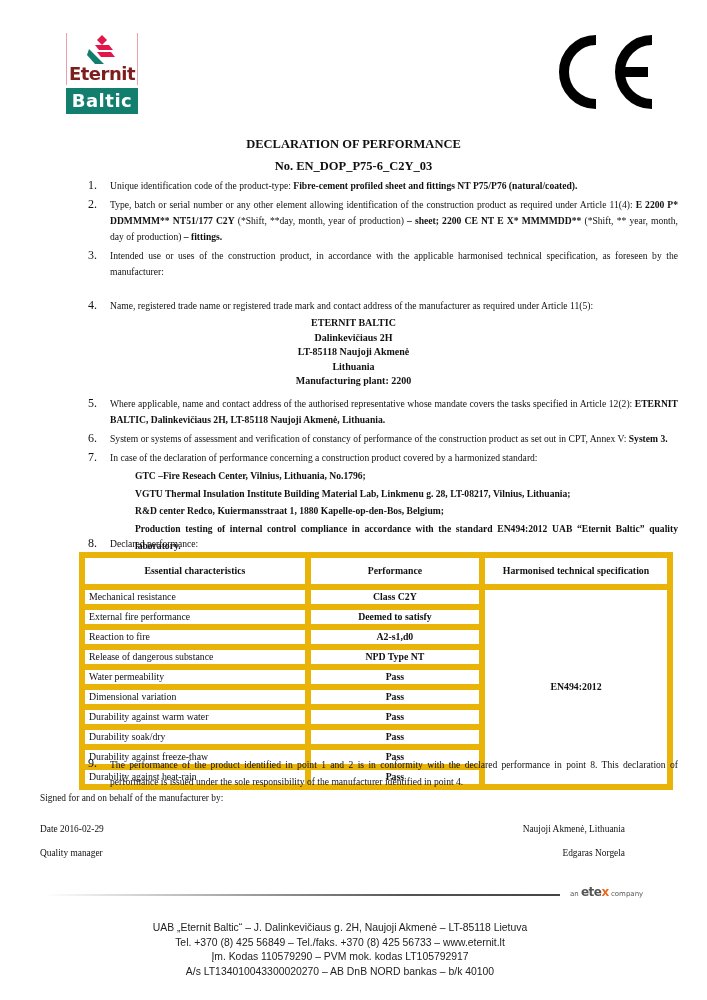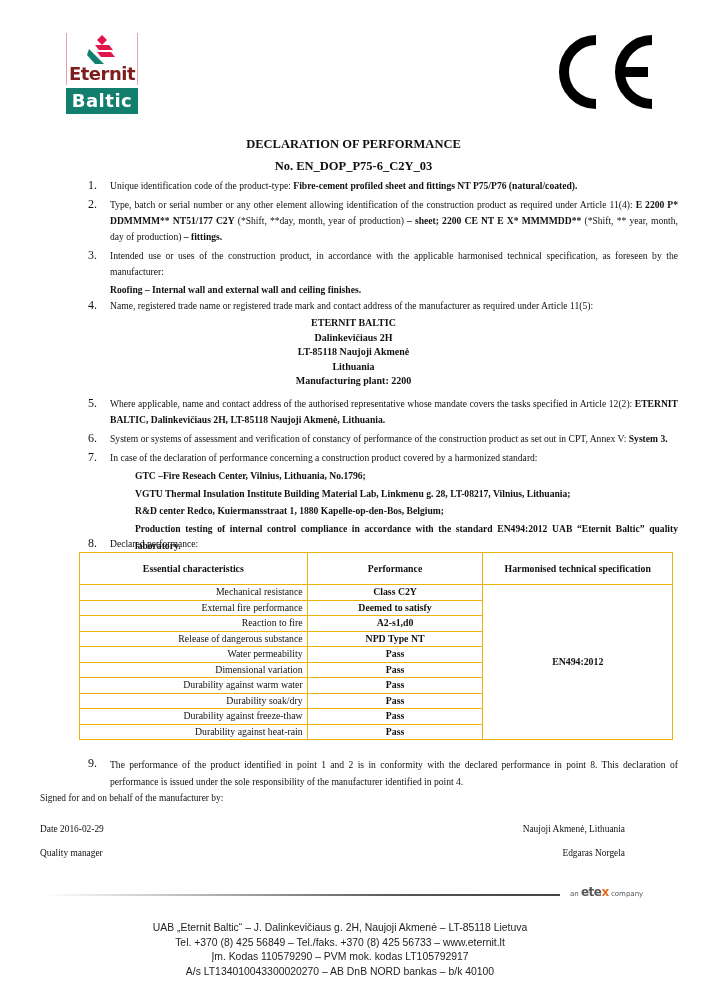--- a/index.html
+++ b/index.html
@@ -18,23 +18,23 @@
   .title.t2 { top: 159px; }
 
   .item { position: absolute; left: 88px; width: 590px; font-size: 9.6px; line-height: 16px; text-align: justify; }
   .item .num { position: absolute; left: 0; top: -1px; font-size: 12px; }
   .item .body { margin-left: 22px; }
   .item b { font-weight: bold; }
 
   .centerblock { position: absolute; left: 0; width: 707px; top: 316px; text-align: center; font-weight: bold; font-size: 10px; line-height: 14.5px; }
 
   table.perf { position: absolute; left: 79px; top: 552px; width: 594px; border-collapse: collapse; font-size: 9.8px; }
-  table.perf td, table.perf th { border: 1px solid #eab308; }
+  table.perf td, table.perf th { border: 6px solid #eab308; }
   table.perf th { font-weight: bold; height: 32px; text-align: center; line-height: 14px; }
-  table.perf td { height: 15.5px; padding: 0 4px; line-height: 14px; text-align: right; }
+  table.perf td { height: 15.5px; padding: 0 4px; line-height: 14px; }
   table.perf td.perf-val { text-align: center; font-weight: bold; }
   table.perf td.spec { text-align: center; font-weight: bold; vertical-align: middle; }
   .c1 { width: 215px; } .c2 { width: 166px; } .c3 { width: 179px; }
 
   .p9 { position: absolute; left: 88px; top: 756px; width: 590px; font-size: 9.6px; line-height: 17px; text-align: justify; }
   .p9 .num { position: absolute; left: 0; top: -1px; font-size: 12px; }
   .p9 .body { margin-left: 22px; }
 
   .plain { position: absolute; font-size: 9.4px; }
 
@@ -80,21 +80,20 @@
 
 <div class="item" style="top:197px;">
   <span class="num">2.</span>
   <div class="body"><span>Type, batch or serial number or any other element allowing identification of the construction product as required under Article 11(4): </span><b>E 2200 P* DDMMMM** NT51/177 C2Y</b><span> (*Shift, **day, month, year of production) </span><b>– sheet; 2200 CE NT E X* MMMMDD**</b><span> (*Shift, ** year, month, day of production) </span><b>– fittings.</b></div>
 </div>
 
 <div class="item" style="top:248px;">
   <span class="num">3.</span>
   <div class="body">
       <div>Intended use or uses of the construction product, in accordance with the applicable harmonised technical specification, as foreseen by the manufacturer:</div>
-      <div style="margin-top:2px;"><b>Roofing – Internal wall and external wall and ceiling finishes.</b></div>
     </div>
 </div>
 
 <div class="item" style="top:298px;">
   <span class="num">4.</span>
   <div class="body"><span>Name, registered trade name or registered trade mark and contact address of the manufacturer as required under Article 11(5):</span></div>
 </div>
 
 <div class="centerblock">
   <div>ETERNIT BALTIC</div>

